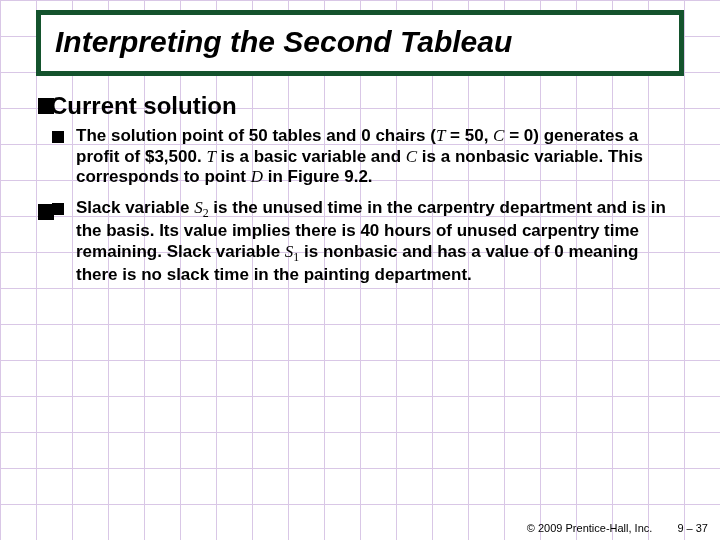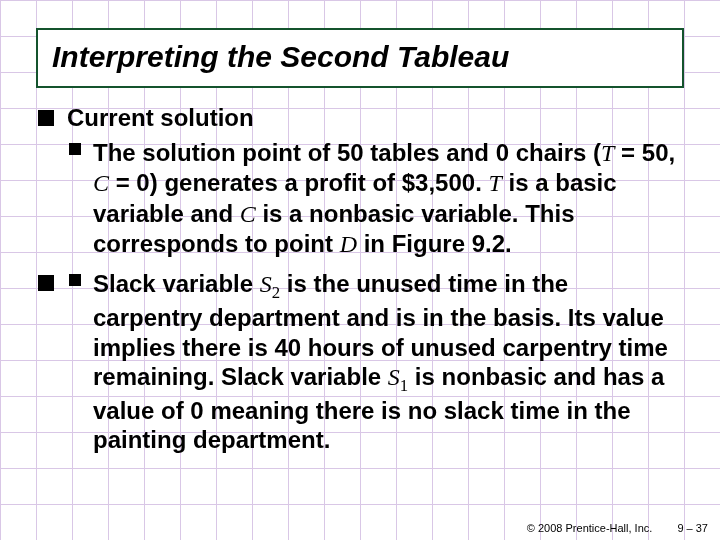--- a/index.html
+++ b/index.html
@@ -19,38 +19,38 @@
       linear-gradient(to bottom, #d9c7e6 1px, transparent 1px);
     background-size: 36px 36px;
     z-index: 0;
   }
   .content {
     position: relative;
     z-index: 1;
     padding: 0 36px;
   }
   .title-box {
-    margin-top: 28px;
-    border: 2px solid #14532d;
+    margin-top: 10px;
+    border: 5px solid #14532d;
     background: #fff;
     padding: 10px 26px 12px 14px;
   }
   .title-box h1 {
     font-size: 30px;
     font-weight: bold;
     font-style: italic;
     color: #000;
   }
   .top-level {
     list-style: none;
     margin-top: 16px;
   }
   .top-level > li {
     position: relative;
-    padding-left: 31px;
+    padding-left: 14px;
     margin-bottom: 10px;
   }
   .bullet-sq {
     position: absolute;
     left: 2px;
     top: 6px;
     width: 16px;
     height: 16px;
     background: #000;
   }
@@ -69,21 +69,21 @@
   }
   .bullet-sq-sm {
     position: absolute;
     left: 2px;
     top: 5px;
     width: 12px;
     height: 12px;
     background: #000;
   }
   .sub-text {
-    font-size: 24px;
+    font-size: 17px;
     font-weight: bold;
     color: #000;
     line-height: 1.22;
   }
   .sub-text .var {
     font-family: "Times New Roman", Times, serif;
     font-style: italic;
     font-weight: normal;
   }
   .sub-text sub {
@@ -138,15 +138,15 @@
             <span>Slack variable </span><span class="var"><span>S</span><sub>2</sub></span><span> is the unused time in the carpentry department and is in the basis. Its value implies there is 40 hours of unused carpentry time remaining. Slack variable </span><span class="var"><span>S</span><sub>1</sub></span><span> is nonbasic and has a value of 0 meaning there is no slack time in the painting department.</span>
           </div>
         </li>
       </ul>
     </li>
   </ul>
 
 </div>
 
 <div class="footer">
-  <span>© 2008 Prentice-Hall, Inc.</span>
+  <span>© 2009 Prentice-Hall, Inc.</span>
   <span class="pg">9 – 37</span>
 </div>
 
 </body></html>

